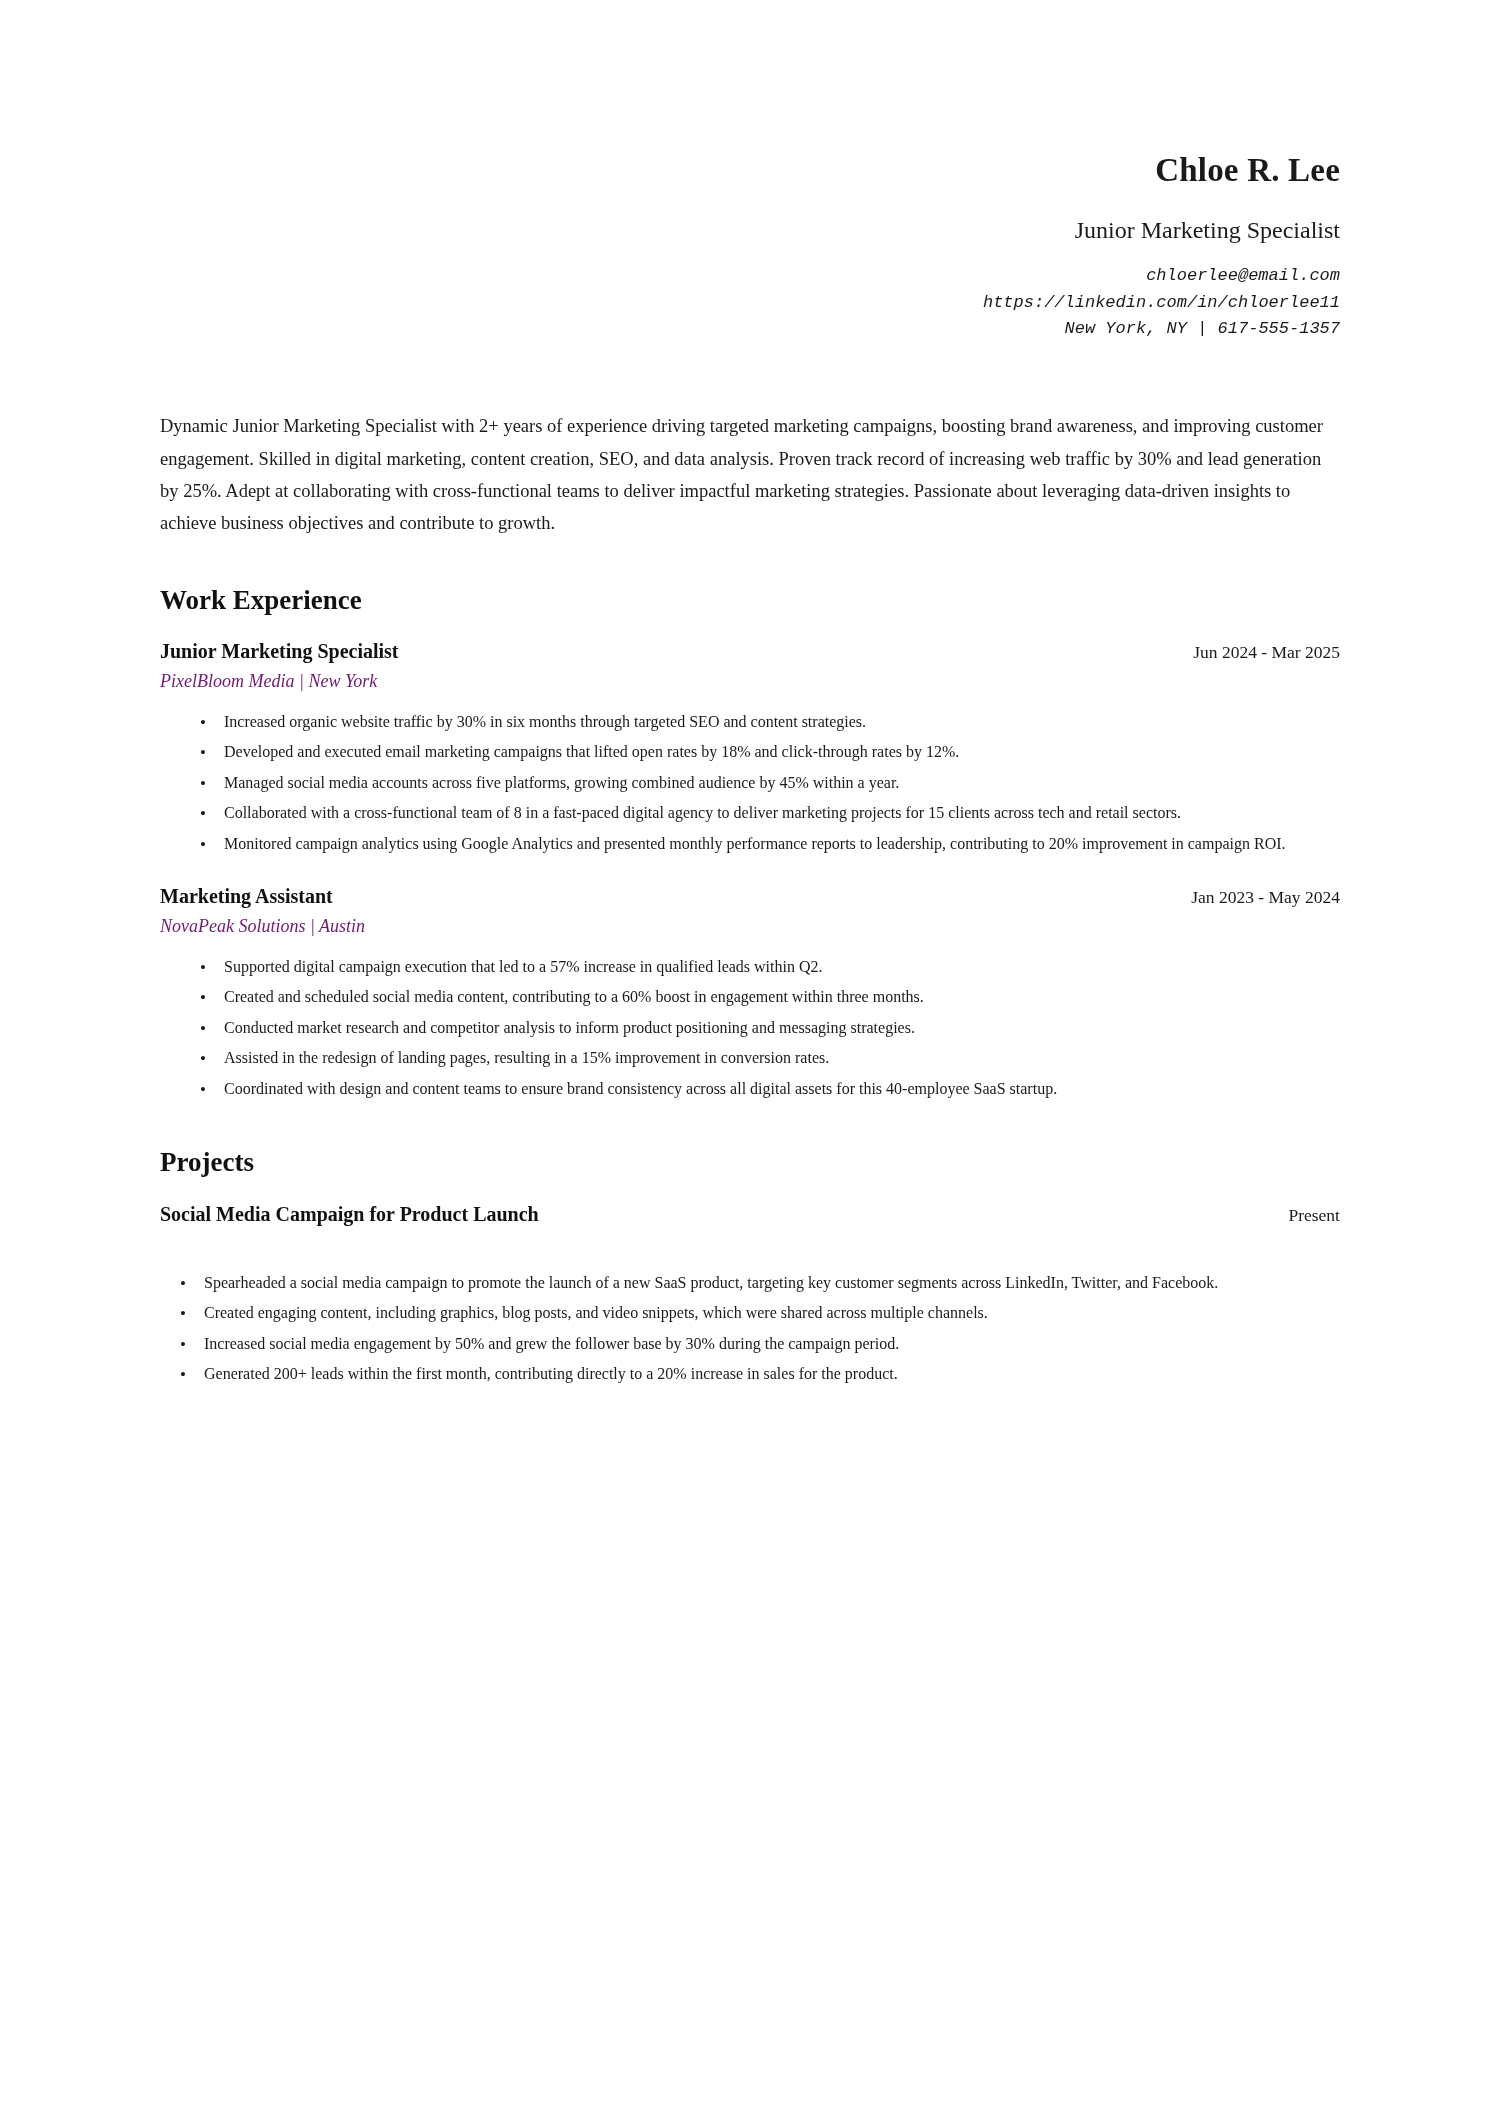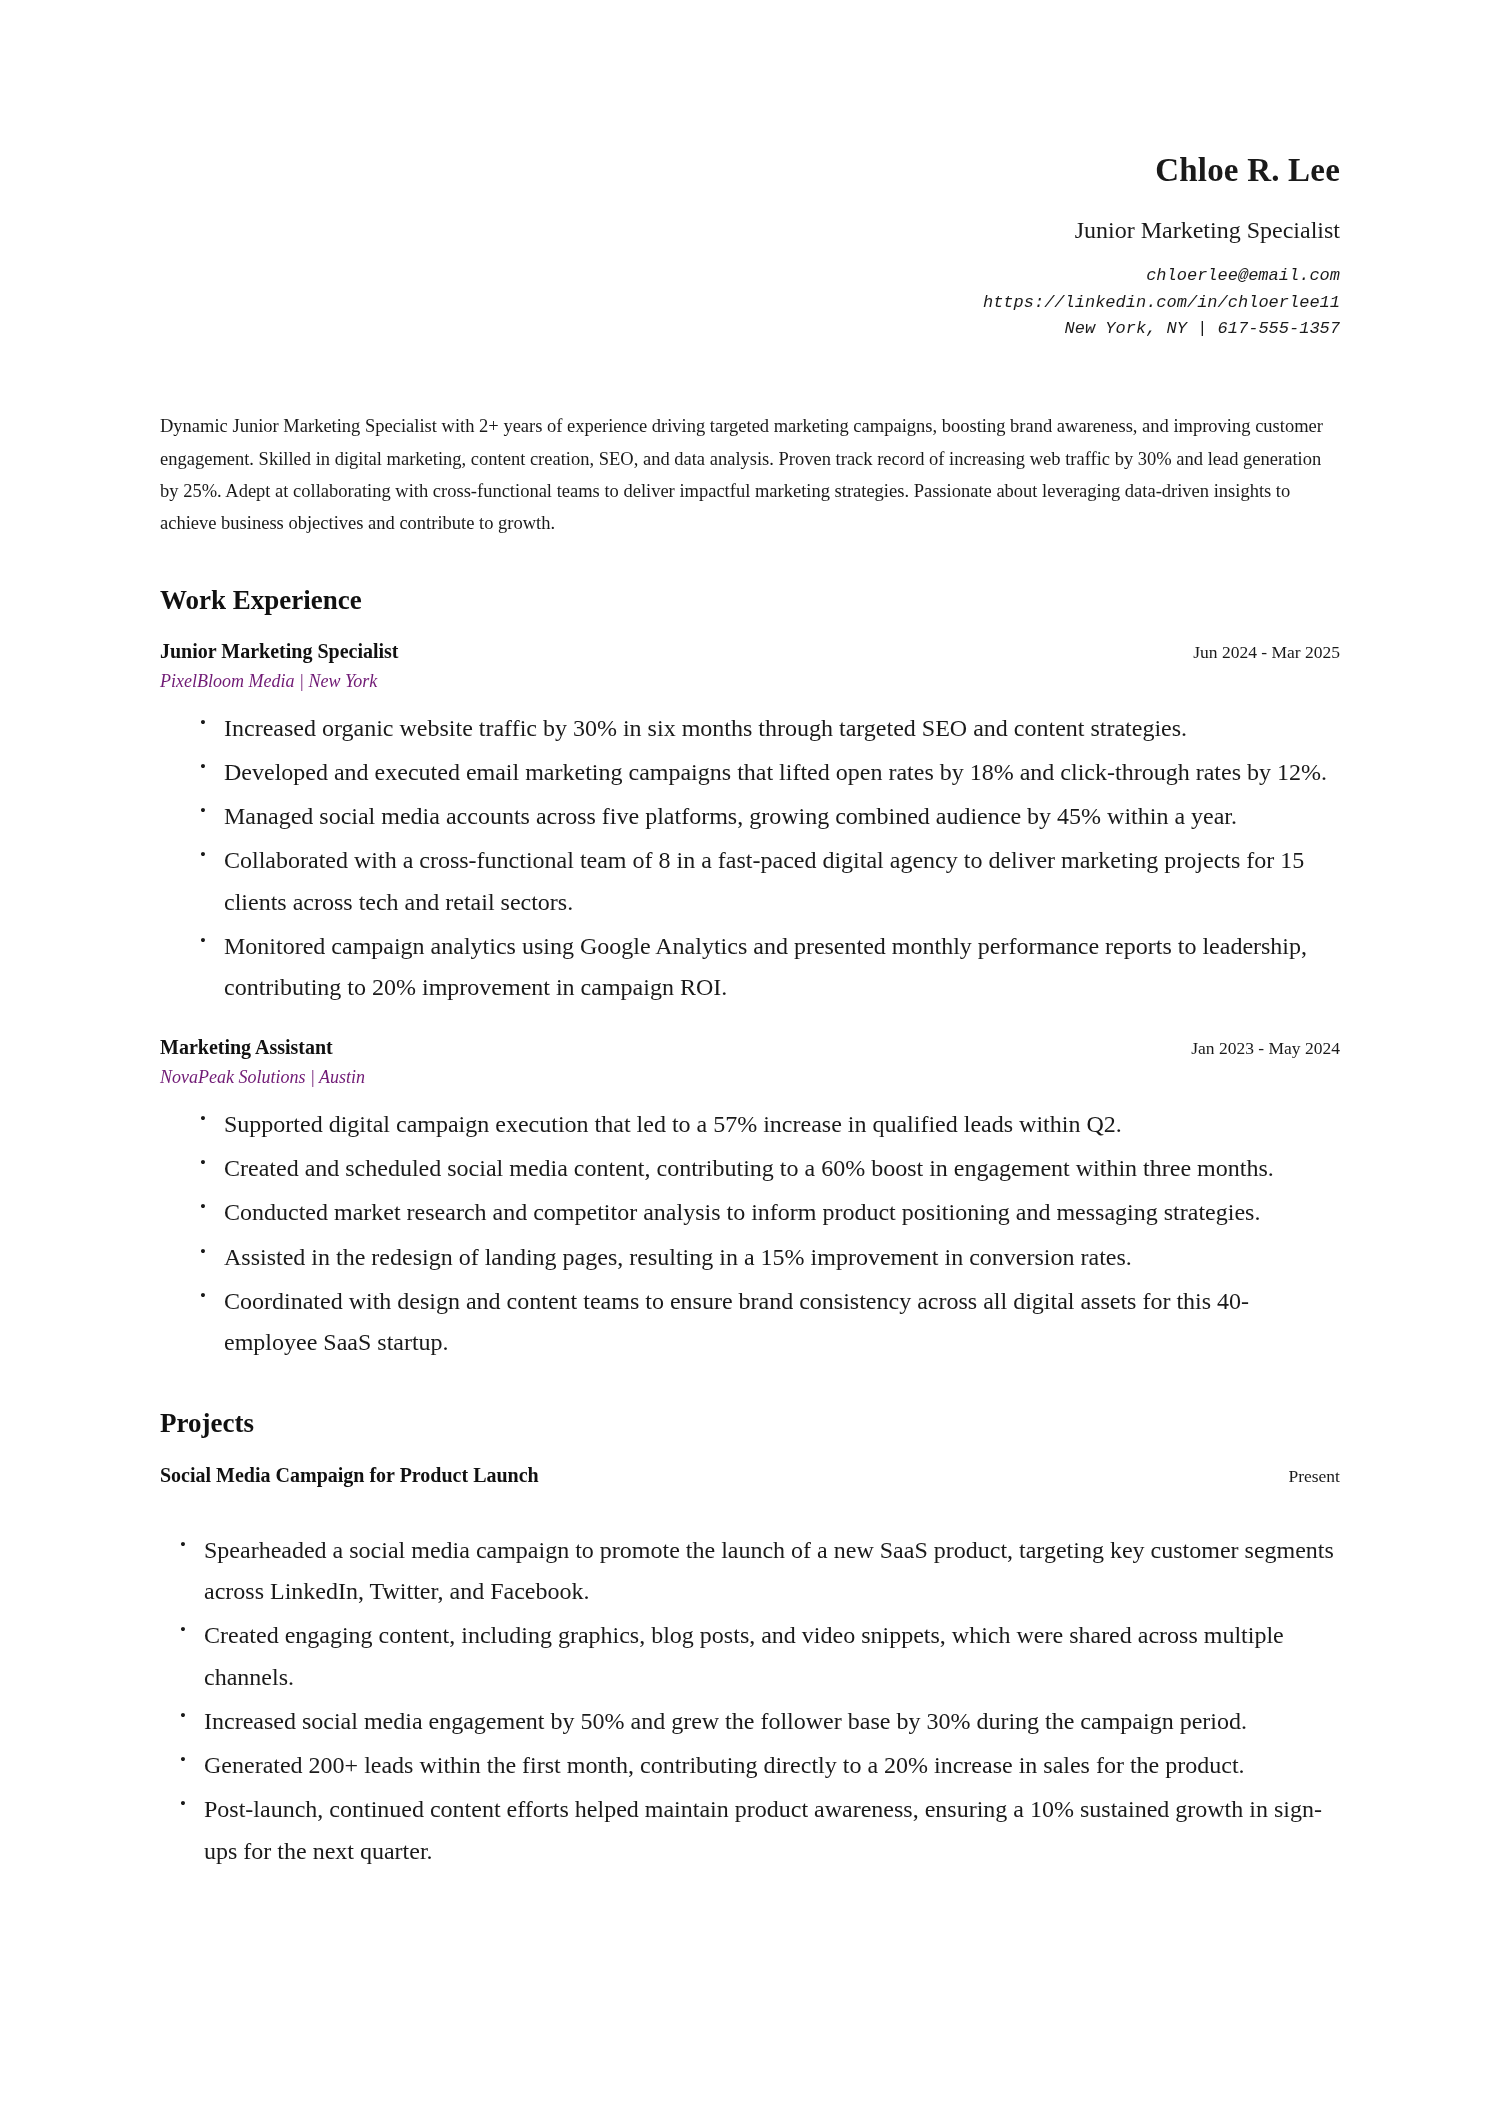--- a/index.html
+++ b/index.html
@@ -89,21 +89,21 @@
     color: #701a75;
     margin-top: 6px;
     line-height: 1.3;
   }
   ul.bullets {
     margin: 14px 0 0 0;
     padding-left: 62px;
     list-style: none;
   }
   ul.bullets li {
-    font-size: 24px;
+    font-size: 16px;
     line-height: 1.72;
     color: #1a1a1a;
     position: relative;
     margin-bottom: 3px;
     padding-left: 2px;
   }
   ul.bullets li::before {
     content: "\2022";
     position: absolute;
     left: -22px;
@@ -174,18 +174,17 @@
       <div class="entry-head">
         <div class="entry-role">Social Media Campaign for Product Launch</div>
         <div class="entry-dates">Present</div>
       </div>
       <div class="project-gap"></div>
       <ul class="bullets">
         <li>Spearheaded a social media campaign to promote the launch of a new SaaS product, targeting key customer segments across LinkedIn, Twitter, and Facebook.</li>
         <li>Created engaging content, including graphics, blog posts, and video snippets, which were shared across multiple channels.</li>
         <li>Increased social media engagement by 50% and grew the follower base by 30% during the campaign period.</li>
         <li>Generated 200+ leads within the first month, contributing directly to a 20% increase in sales for the product.</li>
-        <li>Post-launch, continued content efforts helped maintain product awareness, ensuring a 10% sustained growth in sign-ups for the next quarter.</li>
       </ul>
     </div>
   </div>
 
 </div>
 
 </body></html>

